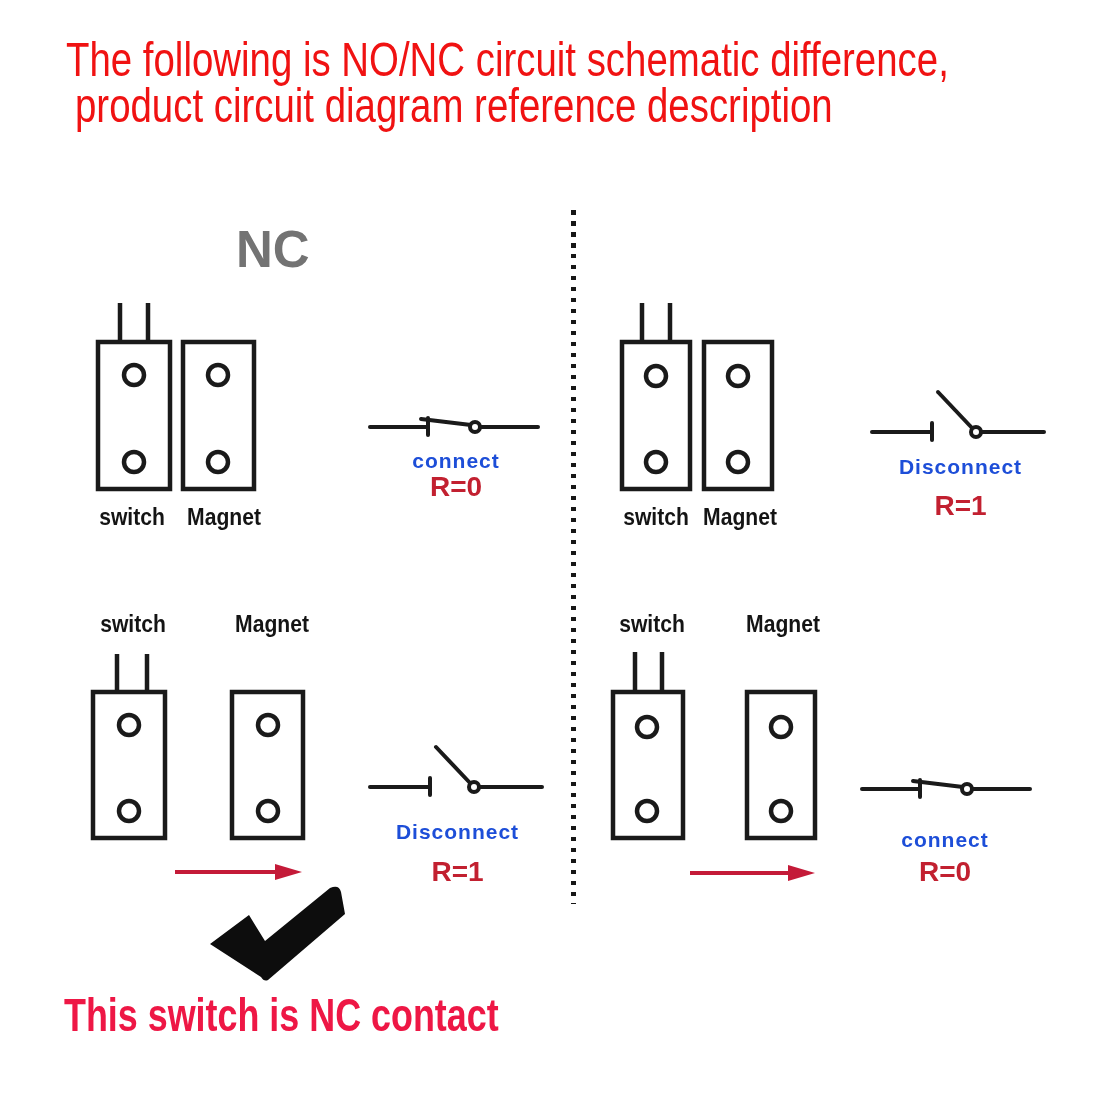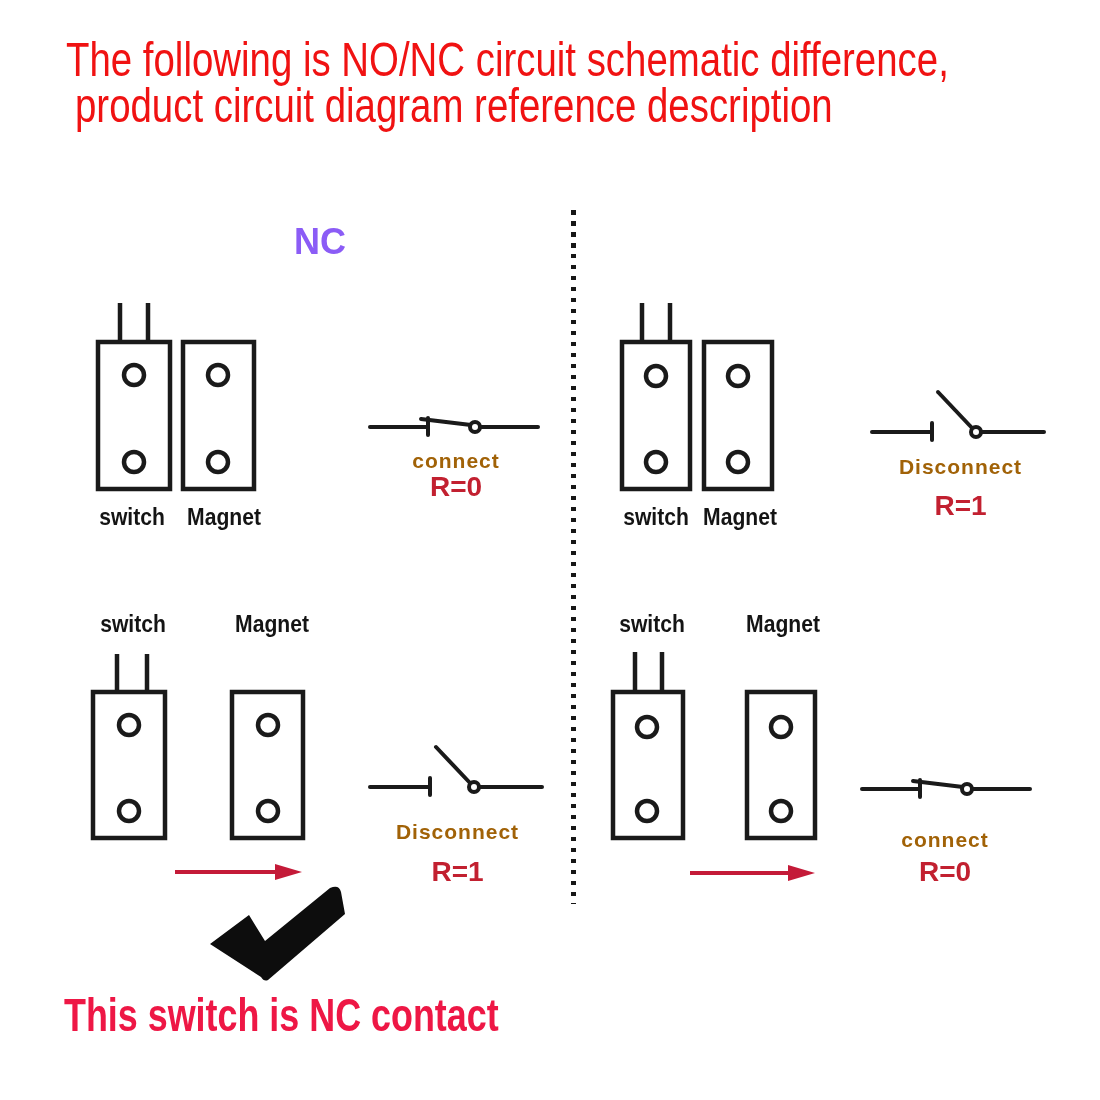--- a/index.html
+++ b/index.html
@@ -6,29 +6,29 @@
   .canvas{
     position:relative;width:1100px;height:1100px;background:#ffffff;
     font-family:Liberation Sans, sans-serif;overflow:hidden;
   }
   .abs{position:absolute;}
   .title-line{
     color:#f01212;font-size:48px;line-height:1;white-space:nowrap;
     transform:scaleX(0.80);transform-origin:0 0;font-weight:400;
   }
   .section-header{
-    color:#8b5cf6;font-size:36px;font-weight:700;line-height:1;
-    text-align:right;white-space:nowrap;
+    color:#737373;font-size:51px;font-weight:700;line-height:1;
+    text-align:left;white-space:nowrap;
   }
   .part-label{
     color:#141414;font-size:24px;font-weight:700;line-height:1;
     text-align:center;white-space:nowrap;transform:scaleX(0.88);transform-origin:50% 0;
   }
   .state-label{
-    color:#a16207;font-size:21px;font-weight:600;letter-spacing:1px;
+    color:#1d4ed8;font-size:21px;font-weight:600;letter-spacing:1px;
     line-height:1;text-align:center;white-space:nowrap;
   }
   .resistance-label{
     color:#c22030;font-size:28px;font-weight:700;line-height:1;
     text-align:center;white-space:nowrap;
   }
   .footer-note{
     color:#ee1745;font-size:46px;font-weight:700;line-height:1;white-space:nowrap;
     transform:scaleX(0.78);transform-origin:0 0;
   }

